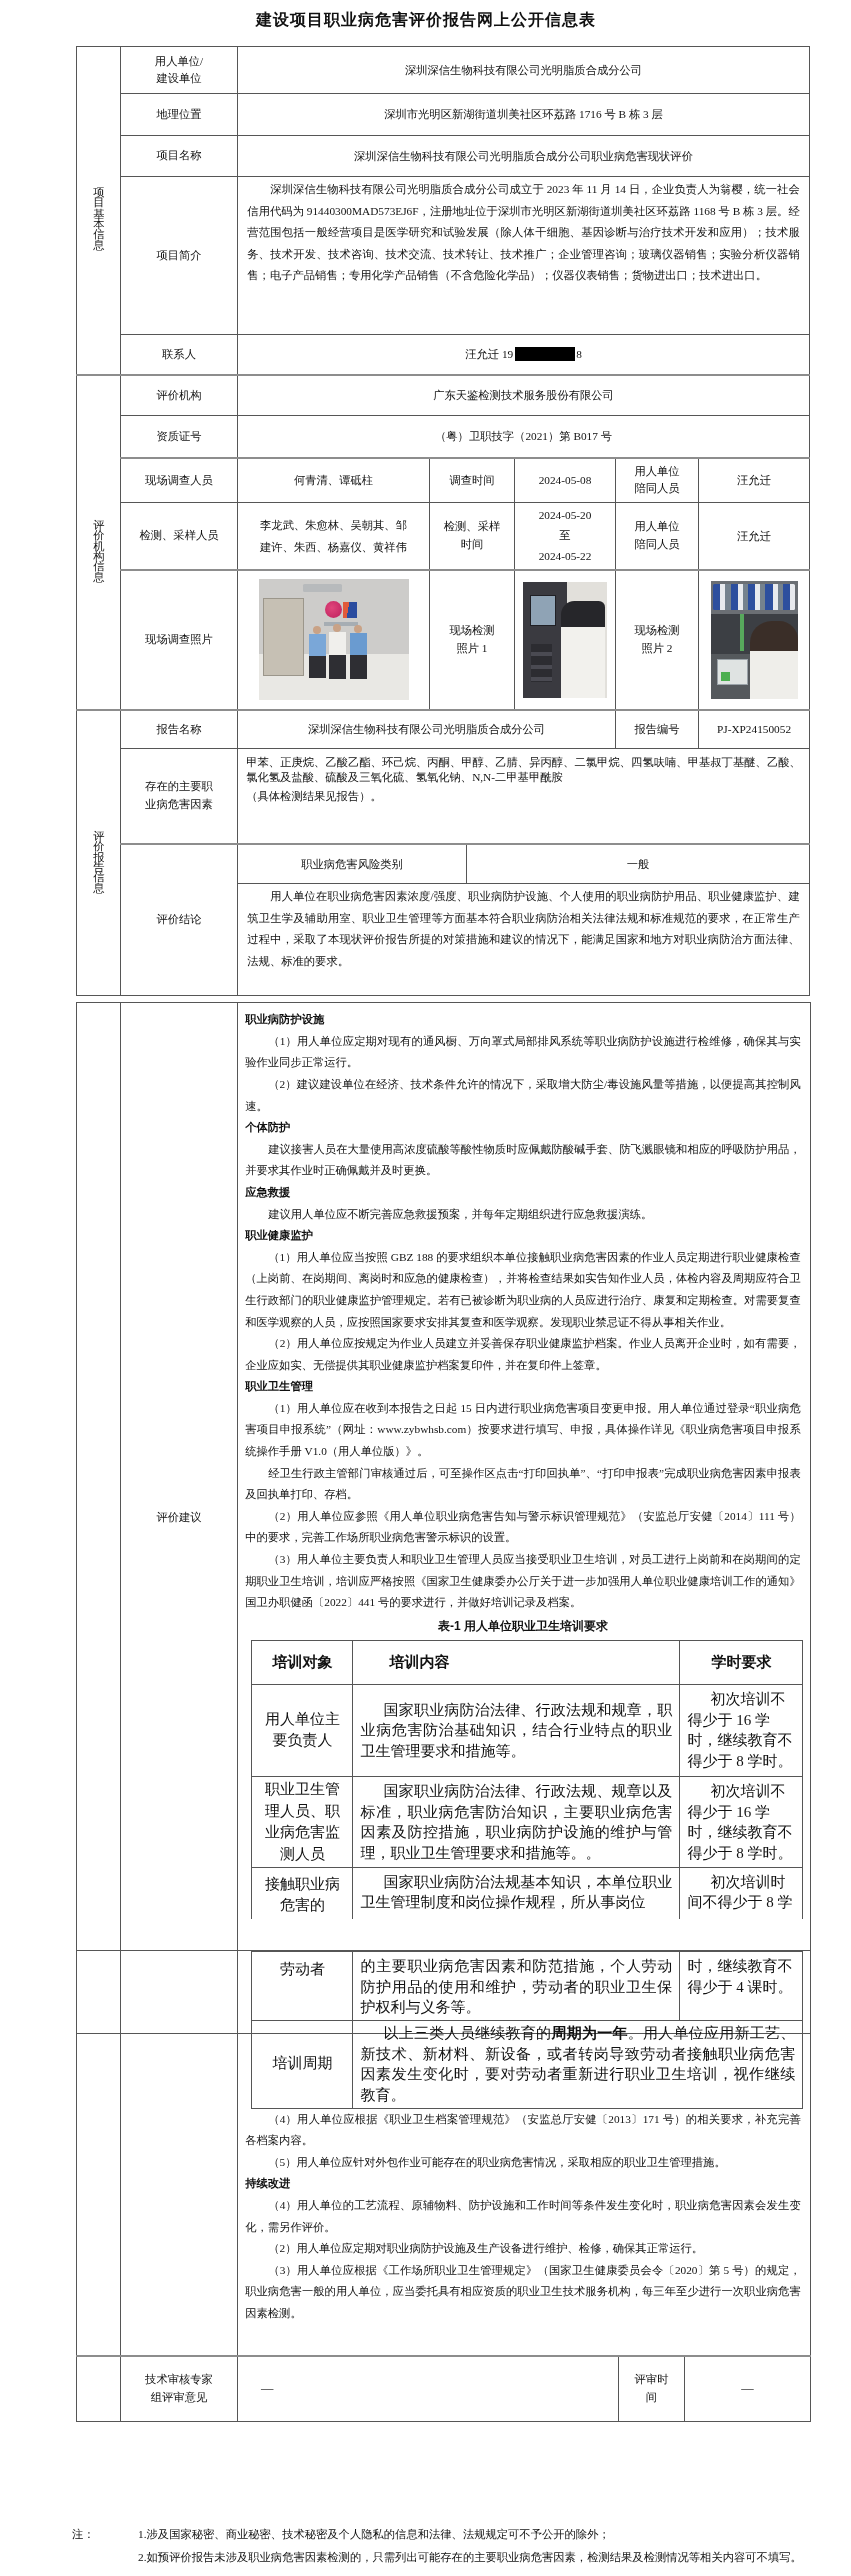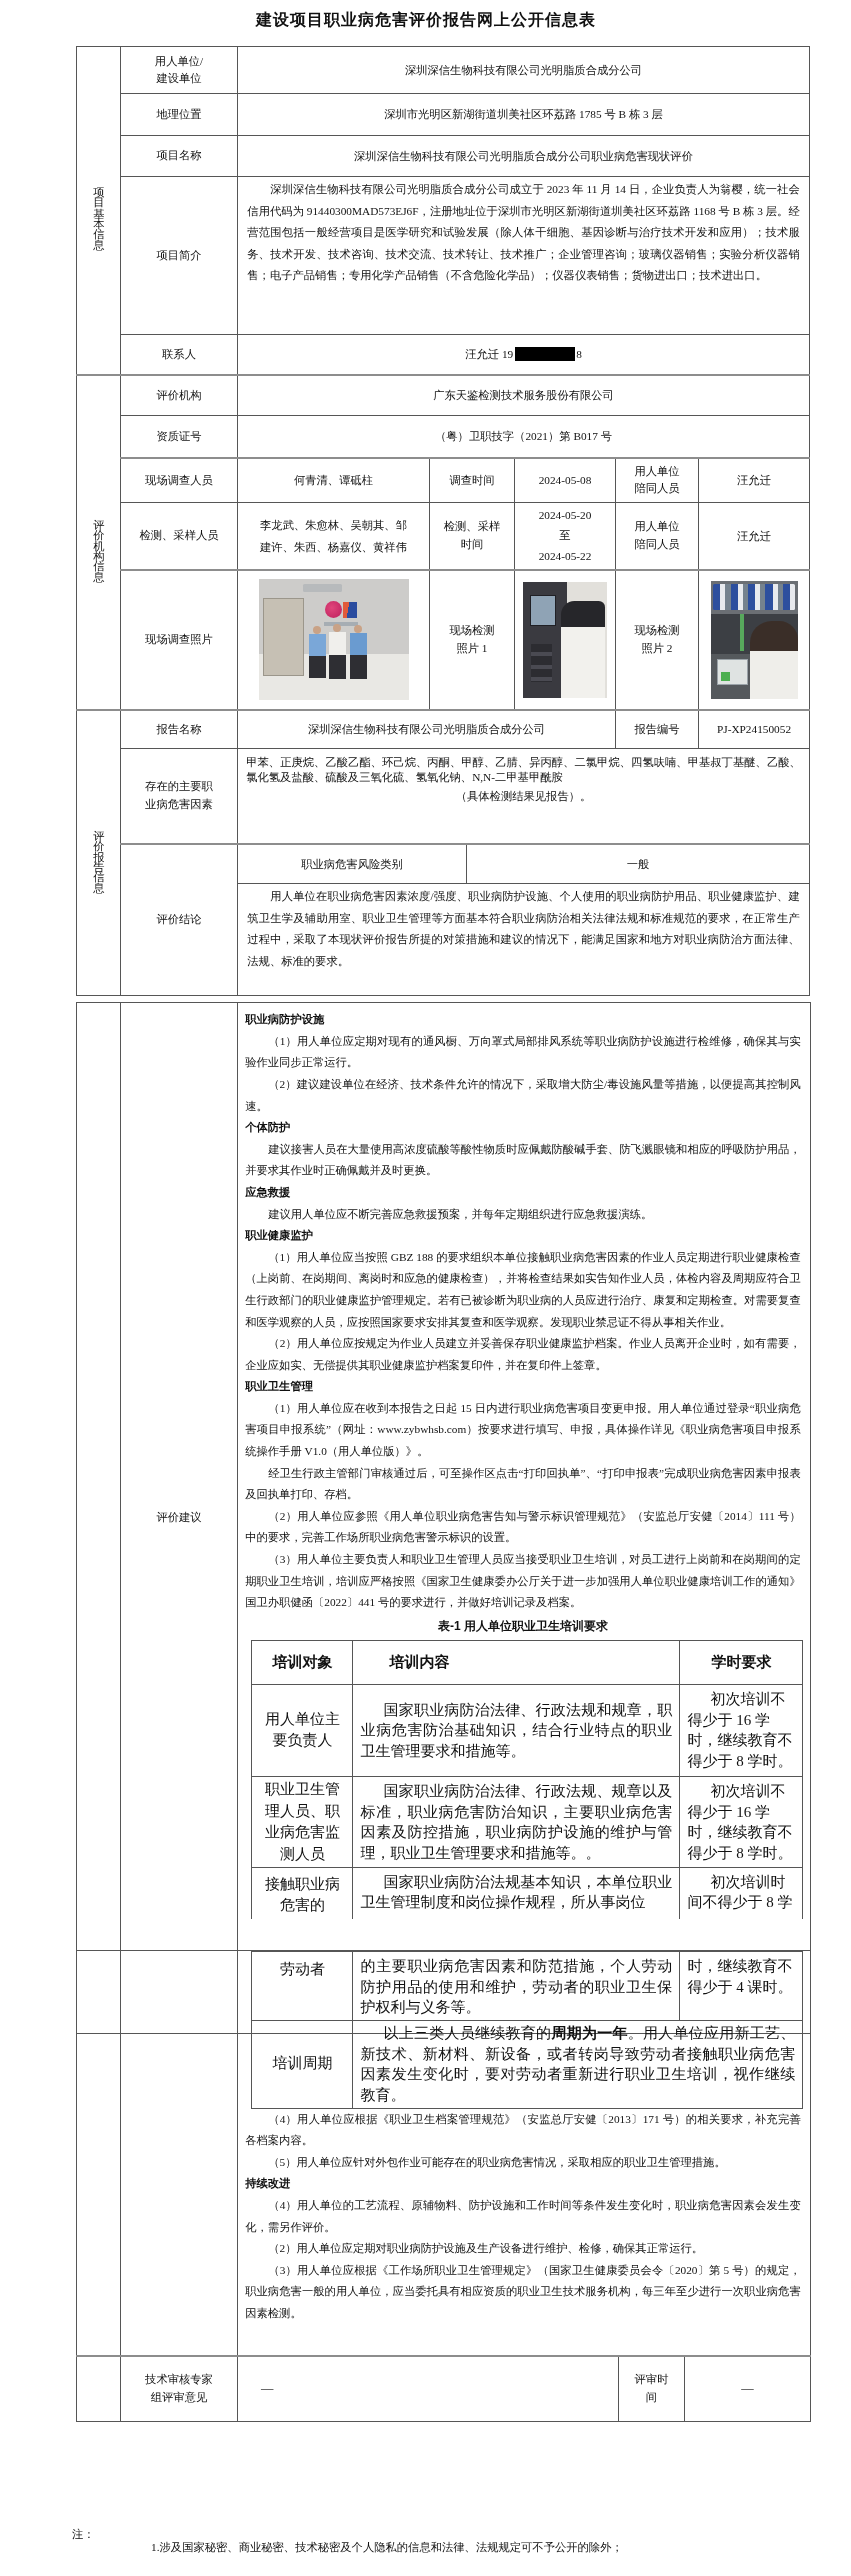--- a/index.html
+++ b/index.html
@@ -27,42 +27,42 @@
   td.lab{text-align:center;line-height:17.5px;}
   td.val{text-align:center;line-height:16.5px;}
   .pre{white-space:pre-line;}
   td.paragraph{
     text-align:justify;padding:2.1px 9.3px;line-height:21.6px;text-indent:23px;
     vertical-align:top;
   }
   td.blockcell{vertical-align:top;text-align:left;padding:0;}
   .cellwrap{padding:6.2px 8.2px;overflow:hidden;}
   .hz-list{line-height:15px;text-align:justify;margin:0;}
-  .hz-note{line-height:22px;margin:0;text-align:center;}
+  .hz-note{line-height:22px;margin:0;}
   .redact{display:inline-block;width:60px;height:13.4px;background:#000;vertical-align:-2.6px;margin:0 1.5px;}
   .hd{font-family:"Liberation Sans","DejaVu Sans",sans-serif;font-weight:bold;font-size:11.3px;line-height:21.6px;margin:0;}
   .para{font-size:11.3px;line-height:21.6px;margin:0;text-indent:23px;text-align:justify;}
   .ttitle{font-family:"Liberation Sans","DejaVu Sans",sans-serif;text-align:center;font-weight:bold;font-size:12px;line-height:23px;margin:1px 0 2.1px;}
   table.itbl{border-collapse:collapse;table-layout:fixed;width:551px;margin:0 0 0 6.2px;border:1px solid #565656;}
   table.itbl.cut{border-bottom:none;}
   table.itbl.cont{border-top:1px solid #565656;}
   .itbl td{border:1px solid #565656;font-size:15px;line-height:20.6px;}
   .itbl td.ih{font-weight:bold;}
   .itbl td.tgt{text-align:center;padding:2.1px 5.2px;line-height:21.6px;}
   .itbl td.cnt{text-align:justify;padding:2.1px 7.2px;text-indent:23px;vertical-align:middle;}
   .itbl td.cnt.noind{text-indent:0;}
   .itbl td.hrs{text-align:left;padding:2.1px 7.2px;text-indent:23px;}
   .itbl td.hrs.noind{text-indent:0;}
   .itbl tr.rcut td{border-bottom:none;}
   td.dashcell{text-align:left;padding-left:23px;font-size:12.4px;vertical-align:middle;}
   td.dashcell2{text-align:center;font-size:12.4px;}
   .notes{position:absolute;left:72px;top:2523px;width:744px;display:flex;font-size:11.3px;line-height:23px;}
   .notes-label{width:62px;flex:none;}
   .notes-items{flex:1;padding-left:4.1px;}
-  .notes-items p{margin:13px;text-align:justify;}
+  .notes-items p{margin:0;text-align:justify;}
   
   td.photocell{text-align:center;vertical-align:middle;}
   .photo{position:relative;display:inline-block;overflow:hidden;vertical-align:middle;}
   .photo1{width:150px;height:121px;background:linear-gradient(#cdccca 0 62%,#e9e8e4 62% 100%);}
   .p1-vent{position:absolute;top:5.2px;left:44px;width:39px;height:7.7px;background:#b7babc;border-radius:1.5px;}
   .p1-door{position:absolute;top:18.5px;left:4.1px;width:39px;height:76px;background:#c6c0b4;border:1.5px solid #9b968b;}
   .p1-logo-red{position:absolute;top:21.6px;left:66px;width:17.5px;height:17.5px;border-radius:50%;background:radial-gradient(circle at 40% 40%,#e0457b,#bc1f5c);}
   .p1-logo-blue{position:absolute;top:23px;left:84px;width:14.4px;height:16px;background:linear-gradient(100deg,#e05a3a 38%,#2a4c9f 38%);}
   .p1-logo-text{position:absolute;top:43px;left:65px;width:34px;height:3.6px;background:#a6adb3;}
   .pperson{position:absolute;width:17.5px;height:52px;}
@@ -100,21 +100,21 @@
   </colgroup>
   <tbody>
       <tr style="height:47px">
     <td class="sec" rowspan="5"><span class="vert">项目基本信息</span></td>
     <td class="lab pre">用人单位/
 建设单位</td>
     <td class="val" colspan="6">深圳深信生物科技有限公司光明脂质合成分公司</td>
   </tr>
   <tr style="height:42px">
     <td class="lab">地理位置</td>
-    <td class="val" colspan="6">深圳市光明区新湖街道圳美社区环荔路 1785 号 B 栋 3 层</td>
+    <td class="val" colspan="6">深圳市光明区新湖街道圳美社区环荔路 1716 号 B 栋 3 层</td>
   </tr>
   <tr style="height:41px">
     <td class="lab">项目名称</td>
     <td class="val" colspan="6">深圳深信生物科技有限公司光明脂质合成分公司职业病危害现状评价</td>
   </tr>
   <tr style="height:158px">
     <td class="lab">项目简介</td>
     <td class="paragraph" colspan="6">深圳深信生物科技有限公司光明脂质合成分公司成立于 2023 年 11 月 14 日，企业负责人为翁樱，统一社会信用代码为 91440300MAD573EJ6F，注册地址位于深圳市光明区新湖街道圳美社区环荔路 1168 号 B 栋 3 层。经营范围包括一般经营项目是医学研究和试验发展（除人体干细胞、基因诊断与治疗技术开发和应用）；技术服务、技术开发、技术咨询、技术交流、技术转让、技术推广；企业管理咨询；玻璃仪器销售；实验分析仪器销售；电子产品销售；专用化学产品销售（不含危险化学品）；仪器仪表销售；货物进出口；技术进出口。</td>
   </tr>
   <tr style="height:40px">

